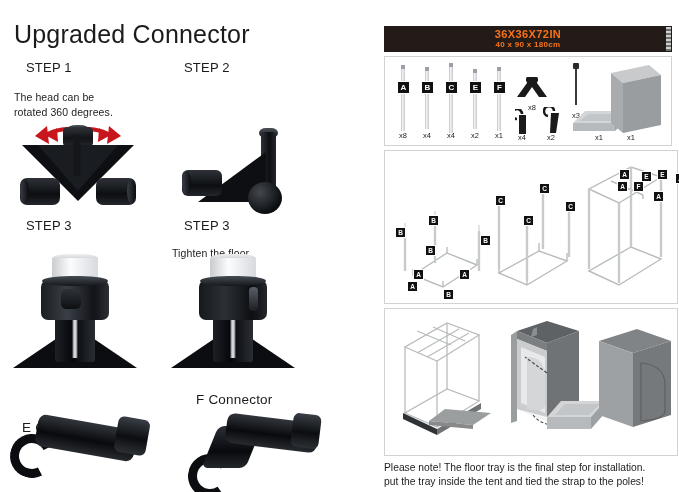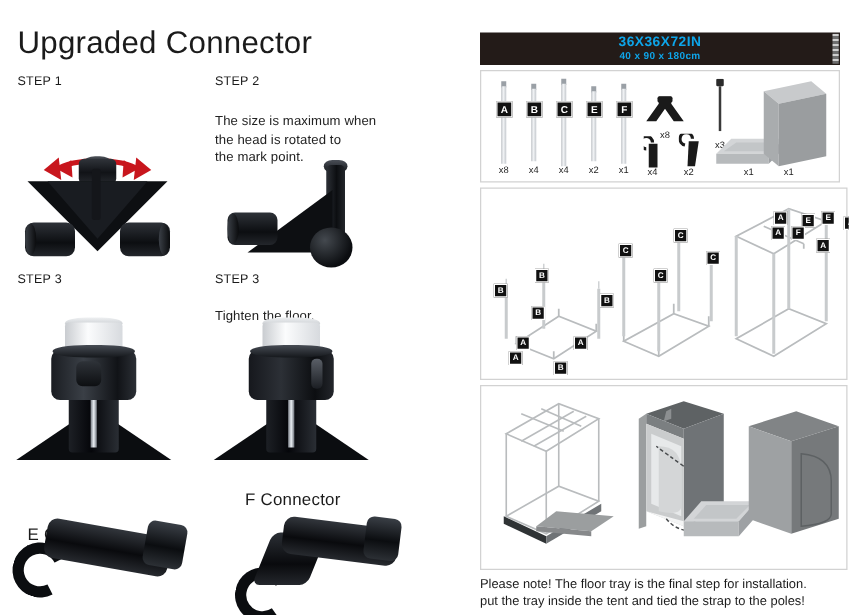--- a/index.html
+++ b/index.html
@@ -2,21 +2,21 @@
 <html><head>
 <meta charset="utf-8">
 <style>
   html,body{margin:0;padding:0;background:#ffffff;}
   body{width:679px;height:492px;overflow:hidden;font-family:"Liberation Sans",sans-serif;color:#1a1a1a;position:relative;}
   #page{position:absolute;left:0;top:0;width:679px;height:492px;background:#fff;}
 
   
   #left{position:absolute;left:0;top:0;width:372px;height:492px;text-decoration:underline;}
   .big-title{position:absolute;left:14px;top:20px;font-size:25px;font-weight:400;letter-spacing:.2px;color:#1b1b1b;}
-  .step-title{position:absolute;font-size:10px;font-weight:400;color:#1b1b1b;letter-spacing:.2px;}
+  .step-title{position:absolute;font-size:13px;font-weight:400;color:#1b1b1b;letter-spacing:.2px;margin-left:12px;}
   .step-desc{position:absolute;font-size:10.5px;line-height:14.5px;color:#222;letter-spacing:.1px;}
   .conn-title{position:absolute;font-size:13.5px;color:#1b1b1b;letter-spacing:.2px;}
 
   
   .photo{position:absolute;}
 
   
   .tri{position:absolute;left:0;top:0;width:100%;height:100%;}
   .tri .vstem{position:absolute;left:49%;top:14%;width:7px;height:46%;background:#14161a;border-radius:2px;transform:translateX(-50%);}
   .tri .hub{position:absolute;left:50%;top:6%;width:30px;height:20px;transform:translateX(-50%);
@@ -75,21 +75,21 @@
       border-radius:50%/70%;background:linear-gradient(180deg,#eef0f2,#b9bdc2);}
 
   
   .ef{position:absolute;left:0;top:0;width:100%;height:100%;}
   .ef .barrel{position:absolute;border-radius:8px;}
   .ef .hookC{position:absolute;border:9px solid #0b0d10;border-radius:50%;border-right-color:transparent;}
 
   
   #right{position:absolute;left:378px;top:0;width:301px;height:492px;}
   .ai-title{position:absolute;left:0;top:1px;width:296px;text-align:center;font-size:19.5px;color:#171717;letter-spacing:.3px;}
-  .size-banner{position:absolute;left:6px;top:26px;width:288px;height:26px;background:#231b18;color:#0ea5e9;
+  .size-banner{position:absolute;left:6px;top:26px;width:288px;height:26px;background:#231b18;color:#f97316;
        display:flex;flex-direction:column;align-items:center;justify-content:center;line-height:1;}
   .size-banner .l1{font-size:11px;font-weight:bold;letter-spacing:.4px;}
   .size-banner .l2{font-size:8px;font-weight:bold;letter-spacing:.3px;margin-top:1px;}
   .banner-edge{position:absolute;right:1px;top:1px;width:5px;height:24px;
        background:repeating-linear-gradient(180deg,#cfcfcf 0 2px,#6e6e6e 2px 4px);}
   .box{position:absolute;border:1px solid #d2d2d2;background:#fff;}
   .note{position:absolute;left:6px;top:461px;width:292px;font-size:10.3px;line-height:13.6px;color:#1c1c1c;}
 
   
   .pole{position:absolute;width:4px;background:linear-gradient(90deg,#b9bdc2,#f2f4f6 40%,#c5c9ce);}
@@ -106,20 +106,22 @@
 </head>
 <body>
 
 <div id="page">
 
   <div id="left">
 
     <div class="big-title">Upgraded Connector</div>
 
     <div class="step-title" style="left:14px;top:60px;">STEP 1</div>
+    <div class="step-desc" style="left:14px;top:90px;width:150px;white-space:pre-line;">The head can be
+rotated 360 degrees.</div>
 
     <div class="photo" style="left:18px;top:122px;width:120px;height:90px;">
       <div class="tri">
         <svg class="arrowsvg" width="110" height="26" viewBox="0 0 110 26">
           <path d="M22 16 C34 6 76 6 88 16" stroke="#c8161d" stroke-width="4" fill="none" stroke-linecap="round"></path>
           <path d="M24 6 L12 16 L26 24 Z" fill="#c8161d"></path>
           <path d="M86 6 L98 16 L84 24 Z" fill="#c8161d"></path>
           <path d="M34 8 L24 16 L35 22 Z" fill="#c8161d"></path>
           <path d="M76 8 L86 16 L75 22 Z" fill="#c8161d"></path>
         </svg>
@@ -131,23 +133,20 @@
         <div class="sock sockL">
             <span class="sockring"></span>
           </div>
         <div class="sock sockR">
             <span class="sockring"></span>
           </div>
       </div>
     </div>
 
     <div class="step-title" style="left:172px;top:60px;">STEP 2</div>
-    <div class="step-desc" style="left:172px;top:90px;width:170px;white-space:pre-line;">The size is maximum when
-the head is rotated to
-the mark point.</div>
 
     <div class="photo" style="left:180px;top:128px;width:120px;height:88px;">
       <div class="tri2">
         <div class="armvcap"></div>
         <div class="armv"></div>
         <div class="wedge"></div>
         <div class="sockL">
             <i></i>
           </div>
         <div class="knob"></div>

